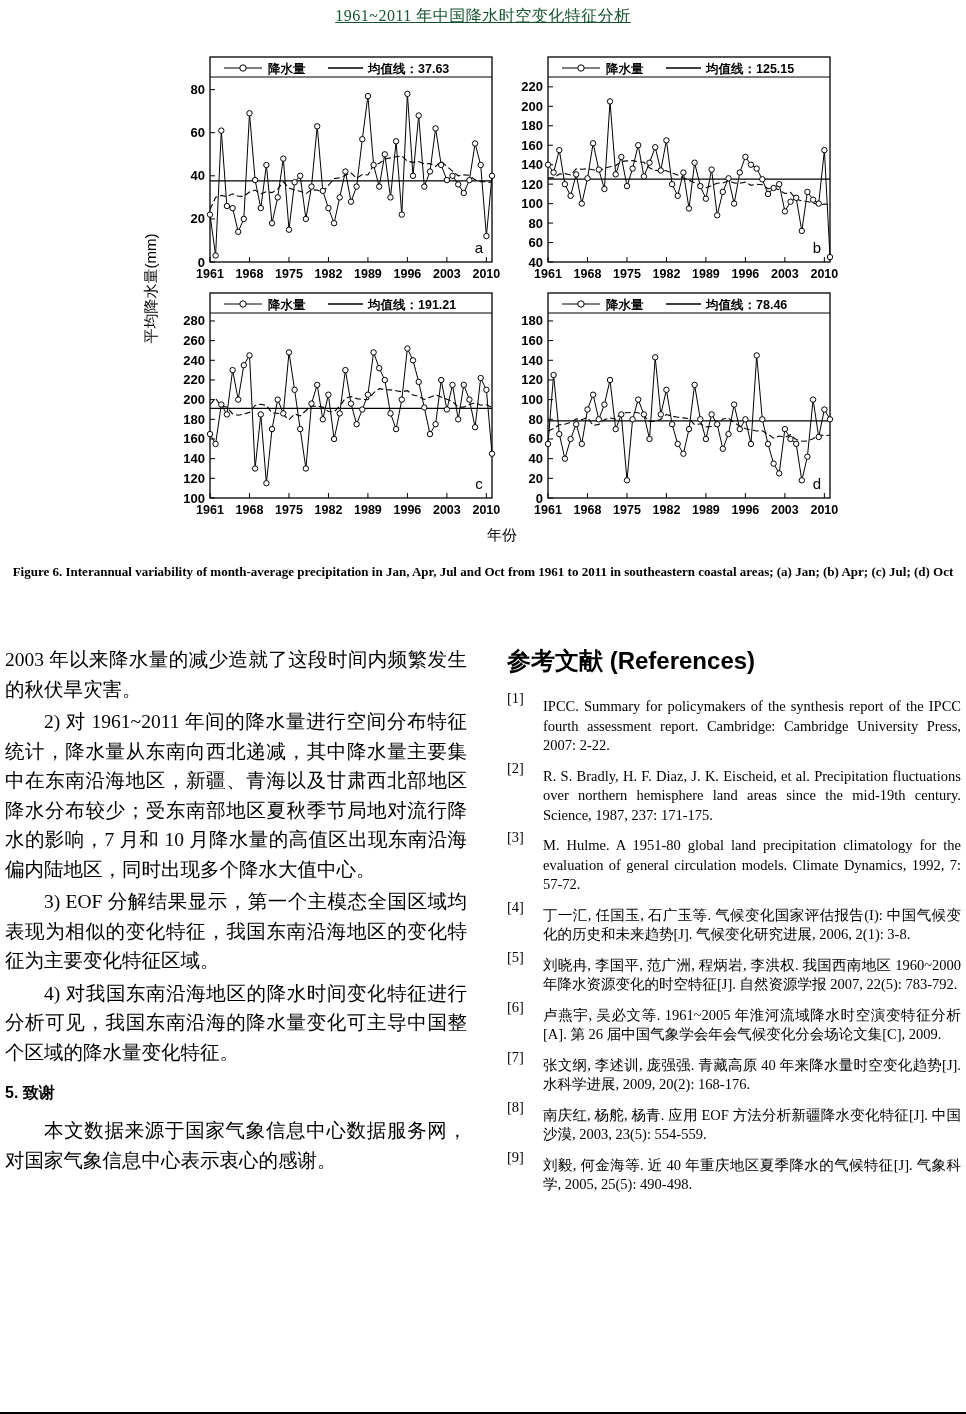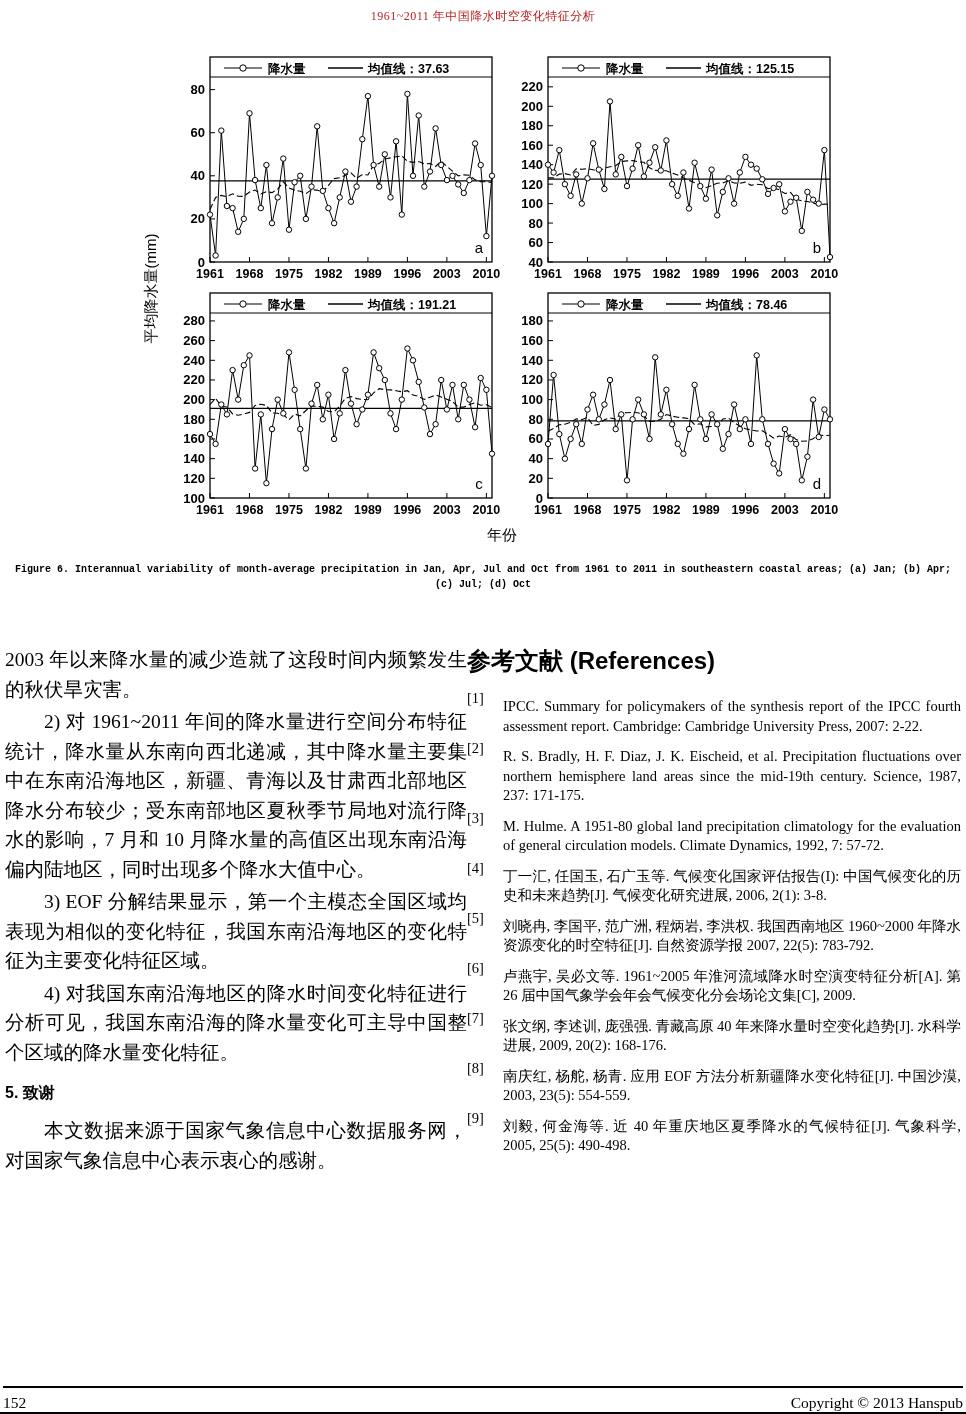--- a/index.html
+++ b/index.html
@@ -4,37 +4,37 @@
 <style>
   * { margin:0; padding:0; box-sizing:border-box; }
   html,body { background:#fff; }
   .page {
     position:relative; width:966px; height:1414px; margin:0 auto;
     background:#fff; overflow:hidden;
     font-family:"Liberation Serif","DejaVu Serif",serif; color:#000;
     border-bottom:2px solid #000;
   }
   .header { position:absolute; top:6px; left:0; width:100%; text-align:center; }
-  .header span { font-size:12px; color:#b91c1c; letter-spacing:0.5px; }
+  .header span { font-size:16px; color:#14532d; letter-spacing:0.5px;text-decoration:underline; }
 
   .figure-block { position:absolute; top:52px; left:140px; width:700px; }
   .ylabel { position:absolute; left:0; top:0; width:24px; height:472px;
             display:flex; align-items:center; justify-content:center; }
   .ylabel span { transform:rotate(-90deg); white-space:nowrap;
                  font-family:"Liberation Sans","DejaVu Sans",sans-serif; font-size:15px; }
   .panels { margin-left:24px; display:grid; grid-template-columns:338px 338px; }
   .panels svg { display:block; }
   .xlabel { margin-left:24px; width:676px; text-align:center;
             font-family:"Liberation Sans","DejaVu Sans",sans-serif; font-size:15px; margin-top:2px; }
 
   .captions { position:absolute; top:563px; left:0; width:100%; }
-  .cap-en { font-weight:bold; font-size:10px; text-align:center; margin:0 7px 5px; line-height:1.45;font-family:Liberation Mono, monospace; }
+  .cap-en { font-weight:bold; font-size:13px; text-align:center; margin:0 7px 5px; line-height:1.45; }
   .cap-zh { font-weight:bold; font-size:13.5px; text-align:center; }
 
-  .columns { position:absolute; top:645px; left:5px; right:5px; display:flex; }
+  .columns { position:absolute; top:645px; left:5px; right:5px; display:flex; gap:40px; }
   .col-left { flex:0 0 462px; width:462px; }
   .col-left p { font-size:19.5px; line-height:29.5px; text-align:justify; text-indent:2em; margin-bottom:3px; }
   .col-left p.noindent { text-indent:0; }
   .col-left h2 { font-family:"Liberation Sans","DejaVu Sans",sans-serif; font-size:16px;
                  font-weight:bold; margin:16px 0 12px; }
   .col-right { flex:1; }
   .col-right h2 { font-family:"Liberation Sans","DejaVu Sans",sans-serif; font-size:24px;
                   font-weight:bold; margin-bottom:12px; }
   .ref-item { display:flex; font-size:14.5px; line-height:19.5px; margin-bottom:3px; }
   .ref-num { flex:0 0 36px; }
@@ -502,18 +502,14 @@
           <span class="ref-text">南庆红, 杨舵, 杨青. 应用 EOF 方法分析新疆降水变化特征[J]. 中国沙漠, 2003, 23(5): 554-559.</span>
         </div>
         <div class="ref-item">
           <span class="ref-num">[9]</span>
           <span class="ref-text">刘毅, 何金海等. 近 40 年重庆地区夏季降水的气候特征[J]. 气象科学, 2005, 25(5): 490-498.</span>
         </div>
       </div>
     </div>
   </div>
 
-  <div class="footer">
-    <span>152</span>
-    <span>Copyright © 2013 Hanspub</span>
-  </div>
 
 </div>
 
 </body></html>

